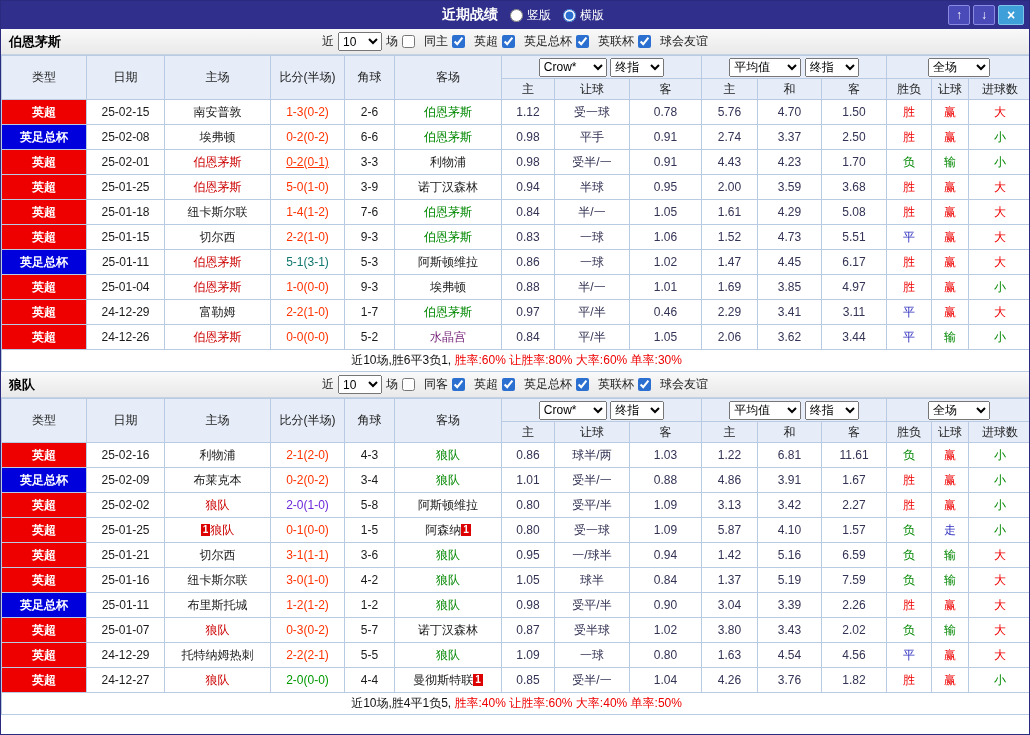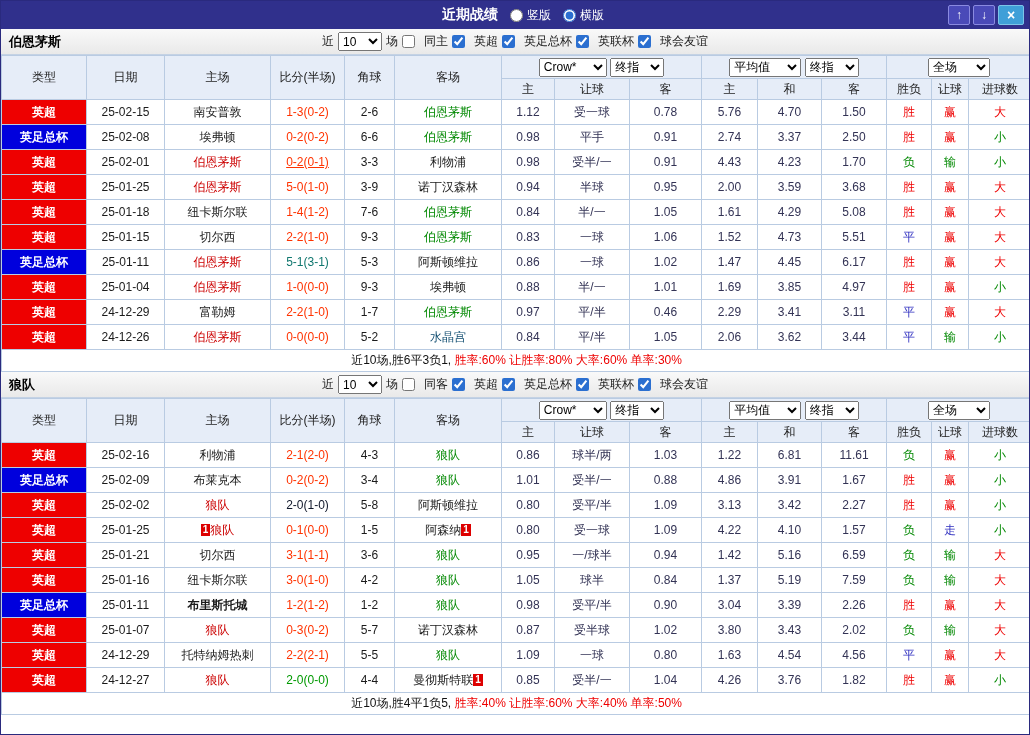--- a/index.html
+++ b/index.html
@@ -352,21 +352,21 @@
 
   <tr class="match-row">
     <td class="league" style="background: rgb(238, 0, 0);">英超</td>
     <td class="date">24-12-26</td>
     <td class="team">
       <span style="color: rgb(204, 0, 0);">伯恩茅斯</span>
     </td>
     <td class="score" style="color: rgb(255, 51, 0);">0-0(0-0)</td>
     <td class="corner">5-2</td>
     <td class="team">
-      <span style="color: #0c4a6e;">水晶宫</span>
+      <span style="color: #701a75;">水晶宫</span>
     </td>
     <td class="odds">0.84</td>
     <td class="odds">平/半</td>
     <td class="odds">1.05</td>
     <td class="odds">2.06</td>
     <td class="odds">3.62</td>
     <td class="odds">3.44</td>
     <td class="res" style="color: rgb(48, 48, 192);">平</td>
     <td class="res" style="color: rgb(0, 136, 0);">输</td>
     <td class="res" style="color: rgb(0, 136, 0);">小</td>
@@ -504,21 +504,21 @@
     <td class="res" style="color: rgb(238, 0, 0);">赢</td>
     <td class="res" style="color: rgb(0, 136, 0);">小</td>
   </tr>
 
   <tr class="match-row">
     <td class="league" style="background: rgb(238, 0, 0);">英超</td>
     <td class="date">25-02-02</td>
     <td class="team">
       <span style="color: rgb(204, 0, 0);">狼队</span>
     </td>
-    <td class="score" style="color: #0f172a; margin-left: 44px;">2-0(1-0)</td>
+    <td class="score" style="color: #6d28d9; margin-left: 44px;">2-0(1-0)</td>
     <td class="corner">5-8</td>
     <td class="team">
       <span style="color: rgb(26, 26, 26);">阿斯顿维拉</span>
     </td>
     <td class="odds">0.80</td>
     <td class="odds">受平/半</td>
     <td class="odds">1.09</td>
     <td class="odds">3.13</td>
     <td class="odds">3.42</td>
     <td class="odds">2.27</td>
@@ -534,21 +534,21 @@
       <span class="badge">1</span><span style="color: rgb(204, 0, 0);">狼队</span>
     </td>
     <td class="score" style="color: rgb(255, 51, 0);">0-1(0-0)</td>
     <td class="corner">1-5</td>
     <td class="team">
       <span style="color: rgb(26, 26, 26);">阿森纳</span><span class="badge">1</span>
     </td>
     <td class="odds">0.80</td>
     <td class="odds">受一球</td>
     <td class="odds">1.09</td>
-    <td class="odds">4.22</td>
+    <td class="odds">5.87</td>
     <td class="odds">4.10</td>
     <td class="odds">1.57</td>
     <td class="res" style="color: rgb(0, 136, 0);">负</td>
     <td class="res" style="color: rgb(48, 48, 192);">走</td>
     <td class="res" style="color: rgb(0, 136, 0);">小</td>
   </tr>
 
   <tr class="match-row">
     <td class="league" style="background: rgb(238, 0, 0);">英超</td>
     <td class="date">25-01-21</td>
@@ -590,21 +590,21 @@
     <td class="odds">7.59</td>
     <td class="res" style="color: rgb(0, 136, 0);">负</td>
     <td class="res" style="color: rgb(0, 136, 0);">输</td>
     <td class="res" style="color: rgb(238, 0, 0);">大</td>
   </tr>
 
   <tr class="match-row">
     <td class="league" style="background: rgb(0, 0, 221);">英足总杯</td>
     <td class="date">25-01-11</td>
     <td class="team">
-      <span style="color: rgb(26, 26, 26); font-weight: bold;">布里斯托城</span>
+      <span style="color: rgb(26, 26, 26);">布里斯托城</span>
     </td>
     <td class="score" style="color: rgb(255, 51, 0);">1-2(1-2)</td>
     <td class="corner">1-2</td>
     <td class="team">
       <span style="color: rgb(0, 136, 0);">狼队</span>
     </td>
     <td class="odds">0.98</td>
     <td class="odds">受平/半</td>
     <td class="odds">0.90</td>
     <td class="odds">3.04</td>

